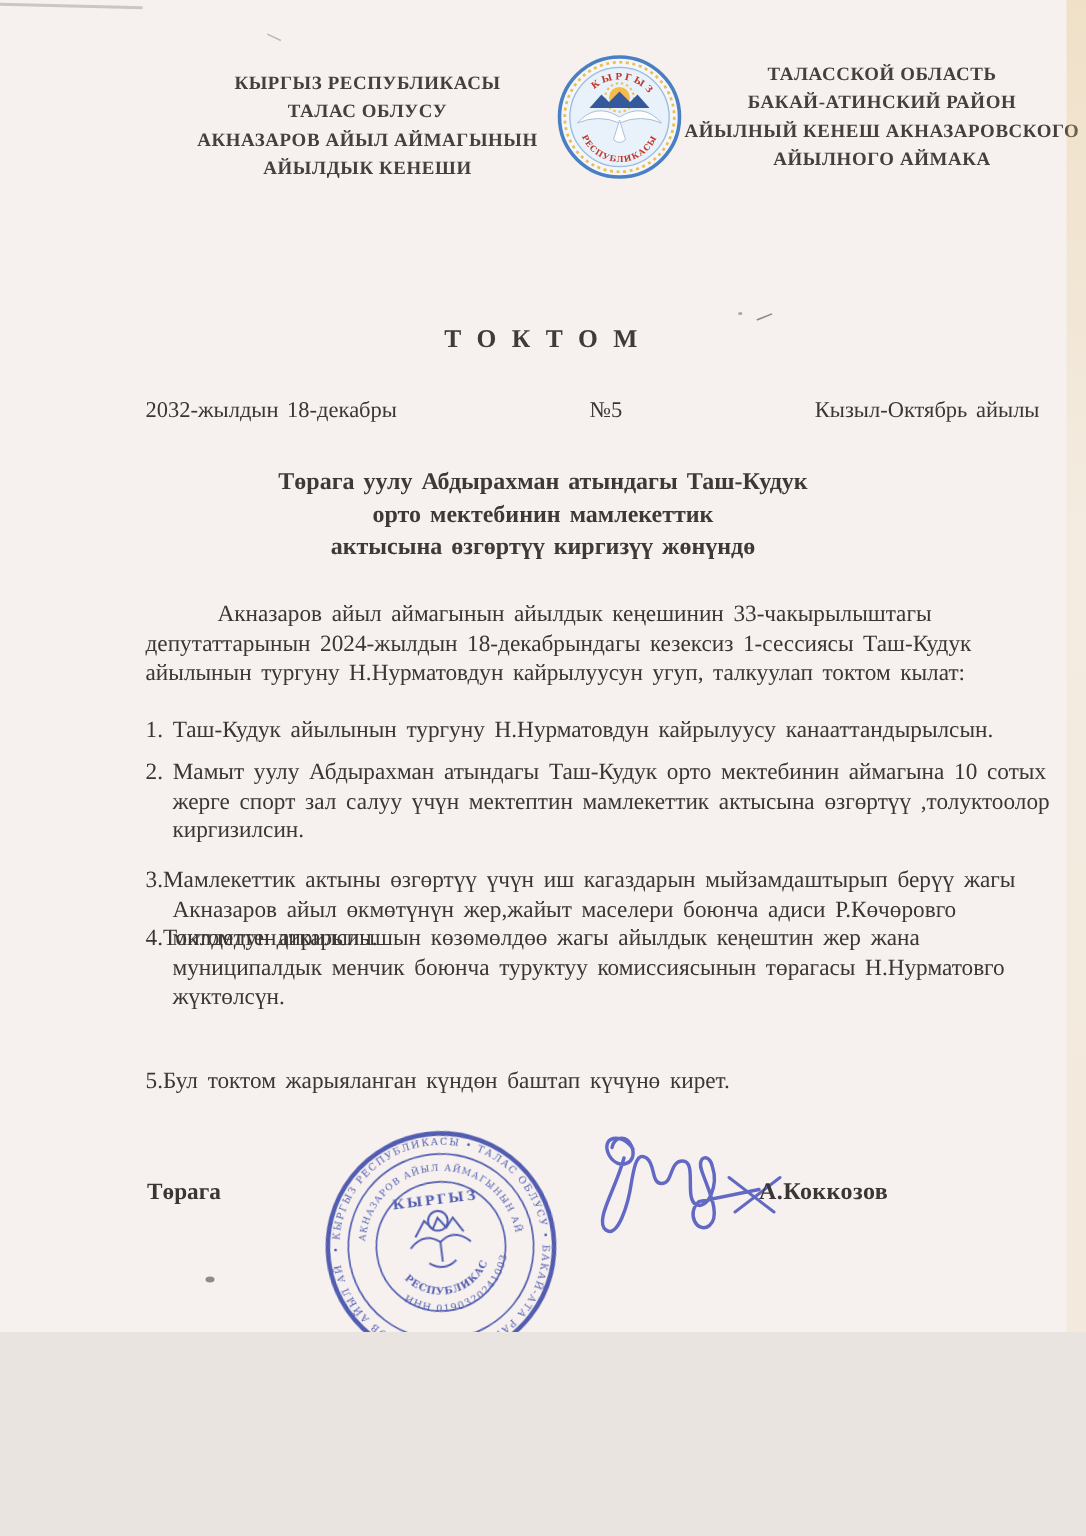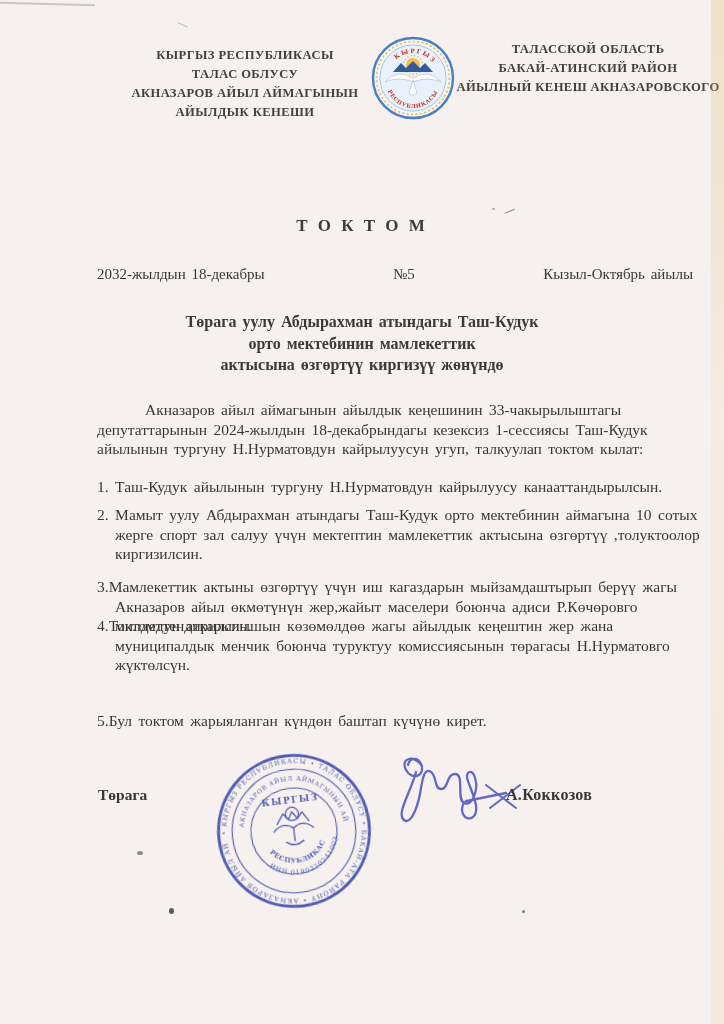--- a/index.html
+++ b/index.html
@@ -1,17 +1,17 @@
 <!DOCTYPE html>
 <html><head>
 <meta charset="utf-8">
 <style>
   html,body{margin:0;padding:0;background:#e9e4e0;}
   .page{
-    position:relative;width:724px;height:1024px;overflow:hidden;
+    position:relative;width:724px;height:888px;overflow:hidden;
     background:#f6f1ee;
     font-family:"Liberation Serif","DejaVu Serif",serif;
     color:#3b3633;
   }
   .edge-right{position:absolute;right:0;top:0;width:13px;height:100%;
     background:linear-gradient(to bottom, rgba(224,186,110,.30), rgba(224,186,110,.10) 40%, rgba(224,186,110,.14));pointer-events:none;}
   .edge-top{position:absolute;left:0;top:3px;width:95px;height:2px;background:rgba(125,115,105,.35);transform:rotate(1.5deg);}
   .hdr{position:absolute;text-align:center;font-weight:bold;font-size:12.6px;line-height:19px;letter-spacing:.4px;color:#45403c;}
   .hdr-left{left:95px;top:46px;width:300px;}
   .hdr-right{left:452px;top:40px;width:272px;}
@@ -81,20 +81,21 @@
     </text>
     <text font-size="5.4" font-weight="bold" fill="#c0392b" letter-spacing=".6">
       <textPath href="#em-bot" startOffset="12%">РЕСПУБЛИКАСЫ</textPath>
     </text>
   </svg>
 
   <div class="hdr hdr-right">
     <div>ТАЛАССКОЙ  ОБЛАСТЬ</div>
     <div>БАКАЙ-АТИНСКИЙ  РАЙОН</div>
     <div>АЙЫЛНЫЙ  КЕНЕШ  АКНАЗАРОВСКОГО</div>
+    <div>АЙЫЛНОГО  АЙМАКА</div>
   </div>
 
   <div class="speck pen-mark"></div>
   <div class="speck pen-dot"></div>
 
   <div class="title">Т О К Т О М</div>
 
   <div class="meta-row">
     <span>2032-жылдын  18-декабры</span>
     <span>№5</span>

